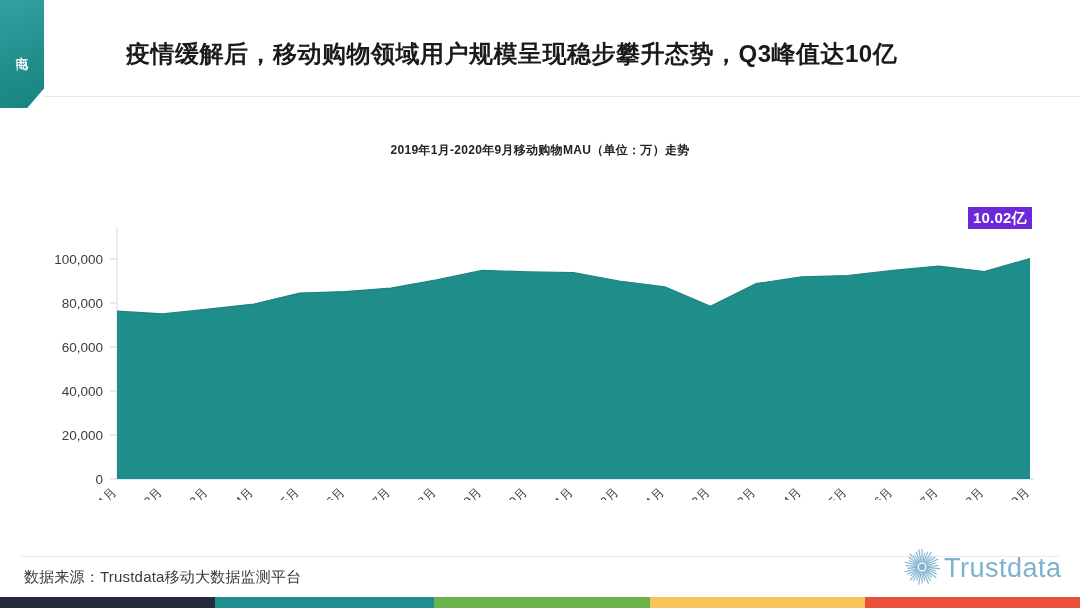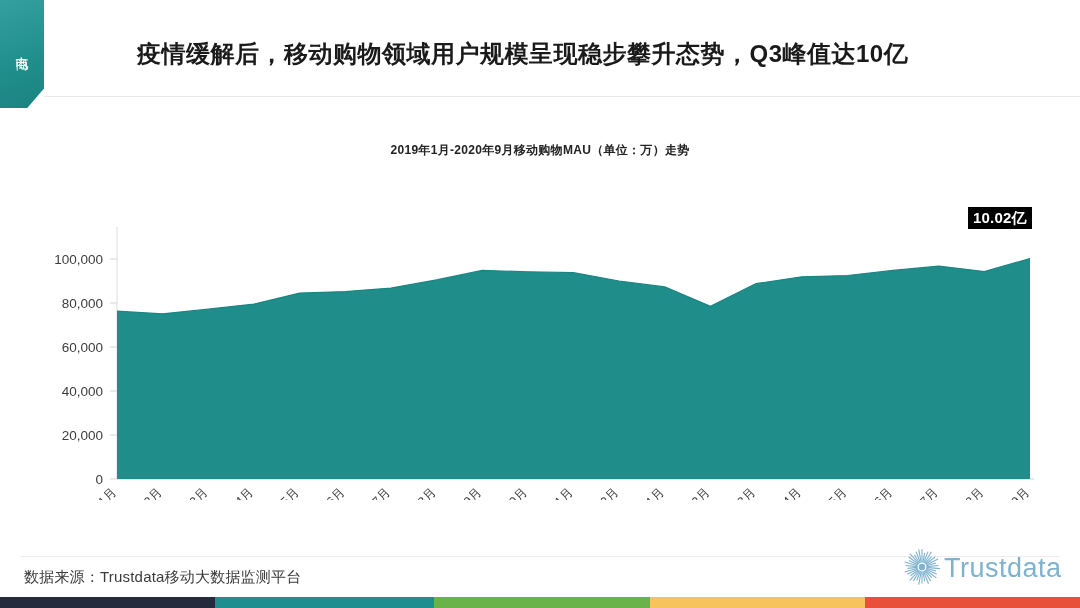--- a/index.html
+++ b/index.html
@@ -16,21 +16,21 @@
     clip-path:polygon(0 0,100% 0,100% 82%,62% 100%,0 100%);
     display:flex;align-items:center;justify-content:center;
   }
   .cat-tab span{
     color:#ffffff;font-size:13px;line-height:17px;letter-spacing:1px;
     writing-mode:vertical-rl;text-orientation:upright;font-weight:400;
     padding-bottom:14px;
   }
   
   .main-title{
-    position:absolute;left:137px;top:38px;right:40px;
+    position:absolute;left:126px;top:38px;right:40px;
     font-size:24px;font-weight:bold;color:#1a1a1a;letter-spacing:.5px;
     white-space:nowrap;
   }
   .title-rule{
     position:absolute;left:44px;right:0;top:96px;height:1px;background:#e9e9e9;
   }
   
   .chart-subtitle{
     position:absolute;left:0;right:0;top:142px;text-align:center;
     font-size:12px;font-weight:bold;color:#222;letter-spacing:.3px;
@@ -40,21 +40,21 @@
   .y-label{
     font-family:"Liberation Sans","DejaVu Sans",sans-serif;
     font-size:13.5px;fill:#3d3d3d;text-anchor:end;
   }
   .x-label{
     font-family:"Liberation Sans","DejaVu Sans",sans-serif;
     font-size:12.5px;fill:#3d3d3d;
   }
   .callout{
     position:absolute;left:968px;top:207px;
-    background:#000000;color:#ffffff;
+    background:#6d28d9;color:#ffffff;
     font-size:15px;font-weight:bold;
     padding:2px 5px 3px 5px;letter-spacing:.2px;line-height:17px;
   }
   
   .footer-rule{position:absolute;left:20px;right:20px;top:556px;height:1px;background:#ececec;}
   .source{
     position:absolute;left:24px;top:568px;
     font-size:15px;color:#3a3a3a;letter-spacing:.2px;
   }
   .logo{position:absolute;left:898px;top:545px;width:168px;height:46px;text-align:center;}

